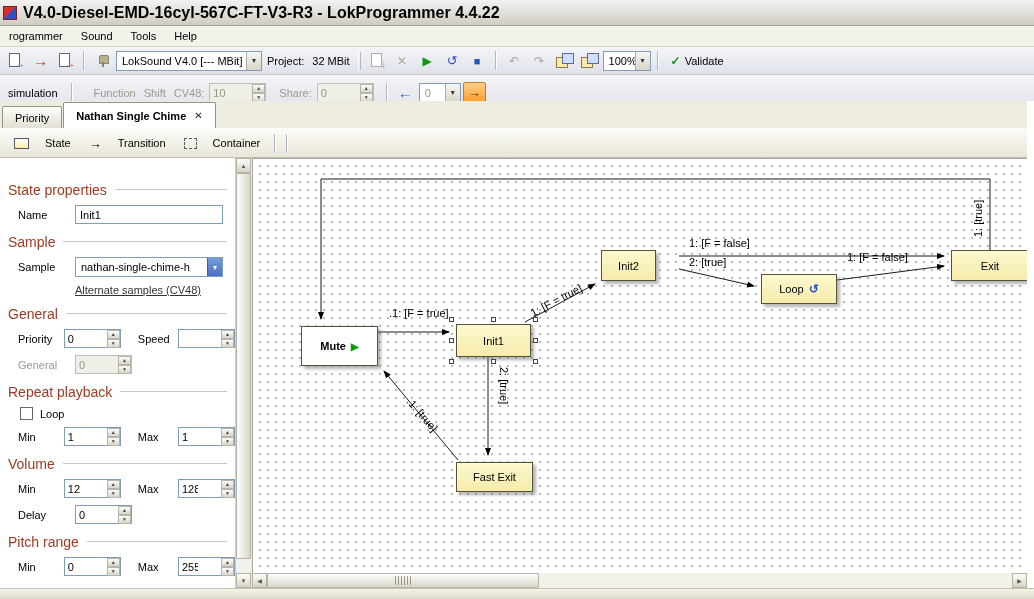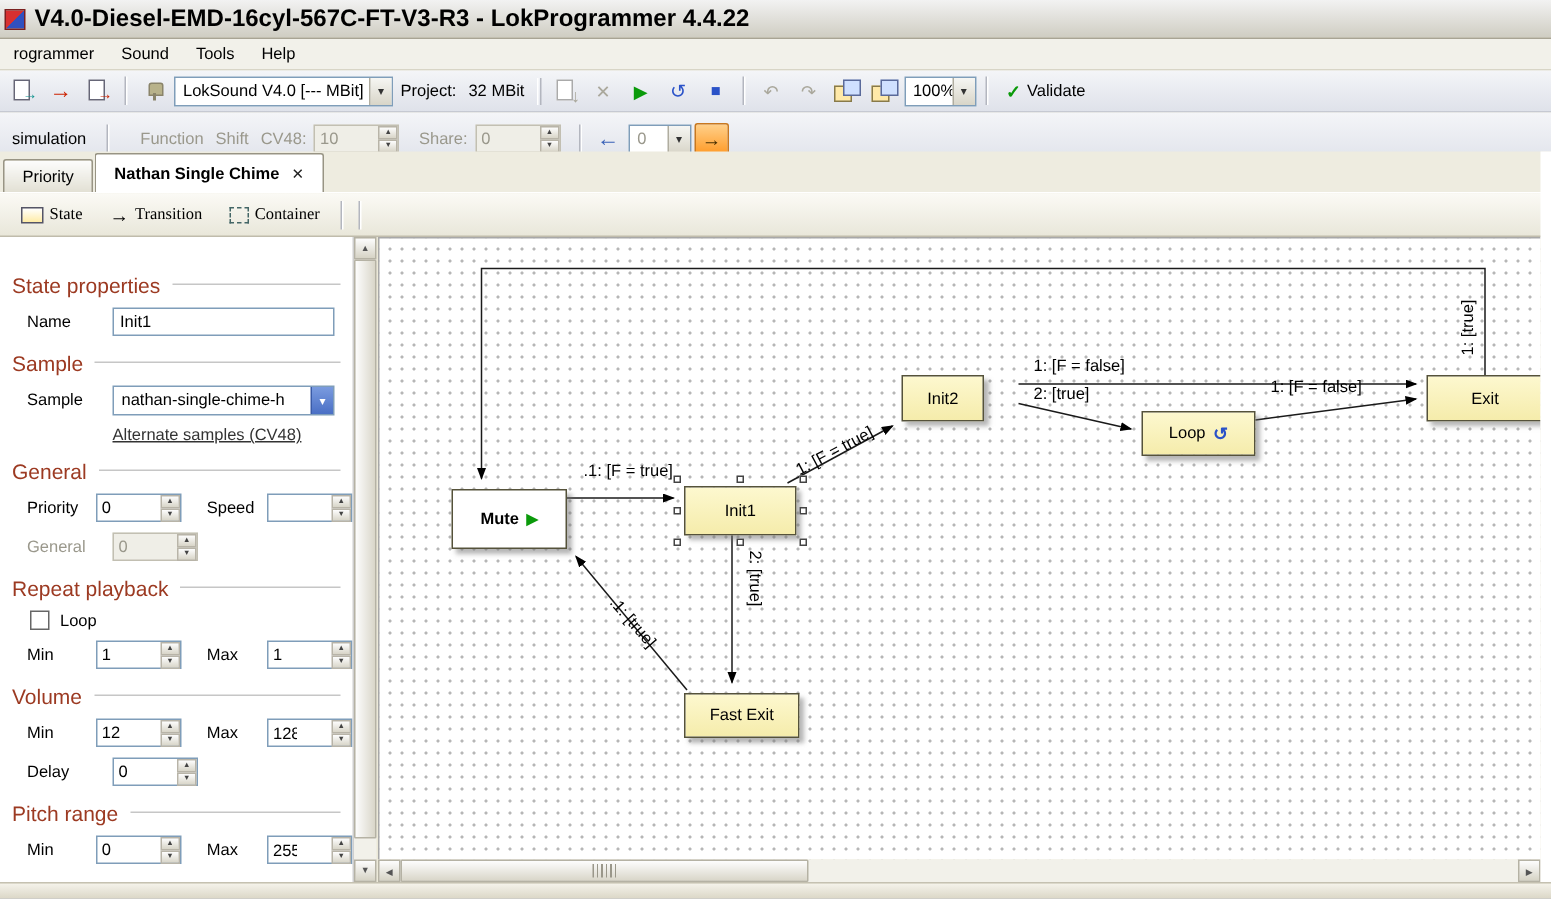--- a/index.html
+++ b/index.html
@@ -66,21 +66,21 @@
     display:flex; align-items:flex-end; padding-left:2px; gap:1px; border-bottom:1px solid #fff; }
   .tab { height:22px; padding:0 12px; display:flex; align-items:center; gap:8px;
     background:linear-gradient(#fdfdfc,#e2e0d4); border:1px solid #989484; border-bottom:none; border-radius:2px 2px 0 0; }
   .tab.active { height:26px; background:#fff; font-weight:bold; }
   .tab-close { font-size:10px; color:#222; font-weight:normal; cursor:default; }
 
   
   .diagbar { position:absolute; left:0; top:129px; width:100%; height:29px;
     background:linear-gradient(#fbfaf5,#e9e7da); border-bottom:1px solid #c0bcac;
     display:flex; align-items:center; padding-left:6px; gap:2px; }
-  .diag-btn { display:flex; align-items:center; gap:4px; padding:3px 8px; border-radius:2px;font-family:Liberation Serif, serif; }
+  .diag-btn { display:flex; align-items:center; gap:16px; padding:3px 8px; border-radius:2px; }
   .diag-btn.disabled { color:#a8a49a; }
   .ic-state { width:15px; height:11px; border:1px solid #556; background:linear-gradient(#fff,#ffeca6); display:inline-block; }
   .ic-arrow { font-weight:bold; font-size:13px; line-height:11px; }
   .ic-container { width:13px; height:11px; border:1px dashed #466; display:inline-block; }
   .ic-steam { width:15px; height:11px; border:1px solid #aaa; background:#eee; display:inline-block; }
 
   
   .props { position:absolute; left:0; top:158px; width:236px; height:430px; background:#fff;
     border-right:1px solid #cfcfcf; overflow:hidden; padding-top:14px; }
   .sec { display:flex; align-items:center; margin:10px 8px 4px 8px; }

